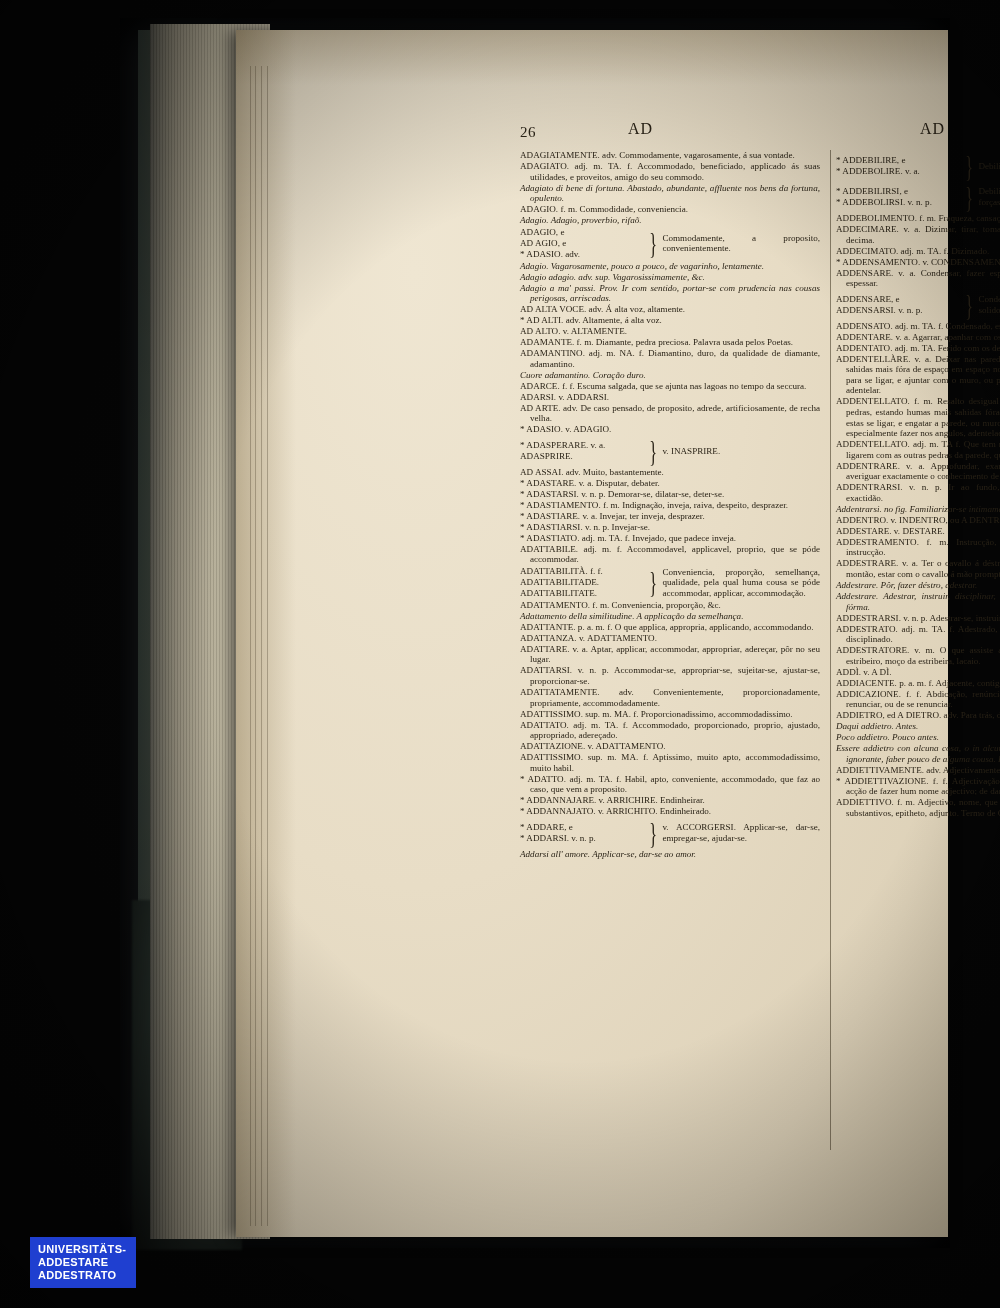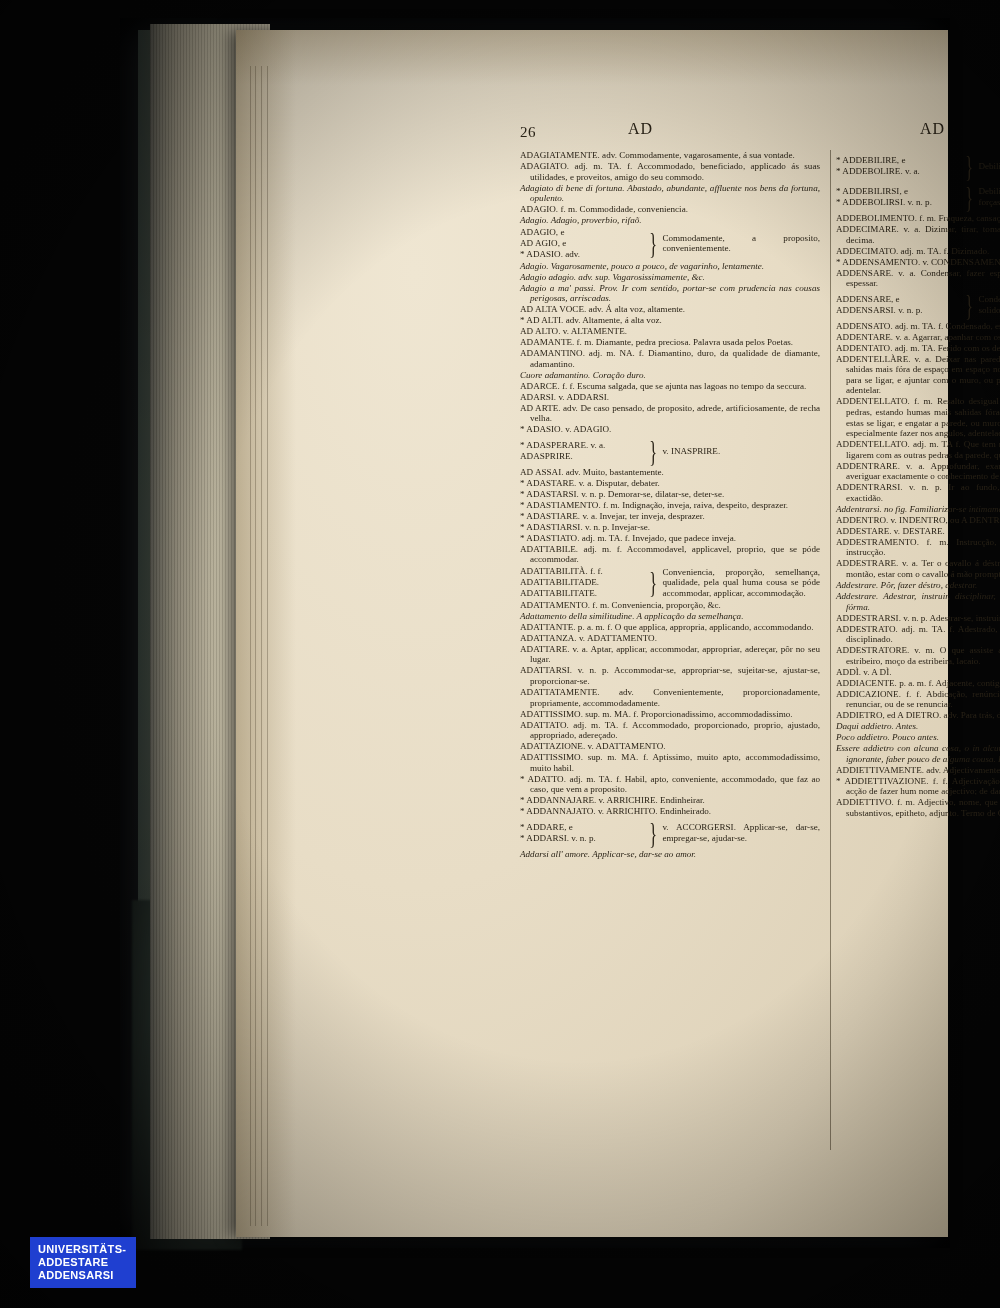--- a/index.html
+++ b/index.html
@@ -392,15 +392,15 @@
         </div>
       </div>
     </div>
   </div>
 
   <div id="vignette"></div>
 
   <div id="library-logo">
     <div>UNIVERSITÄTS-</div>
     <div>ADDESTARE</div>
-    <div>ADDENSARSI</div>
+    <div>ADDESTRATO</div>
   </div>
 </div>
 
 </body></html>

